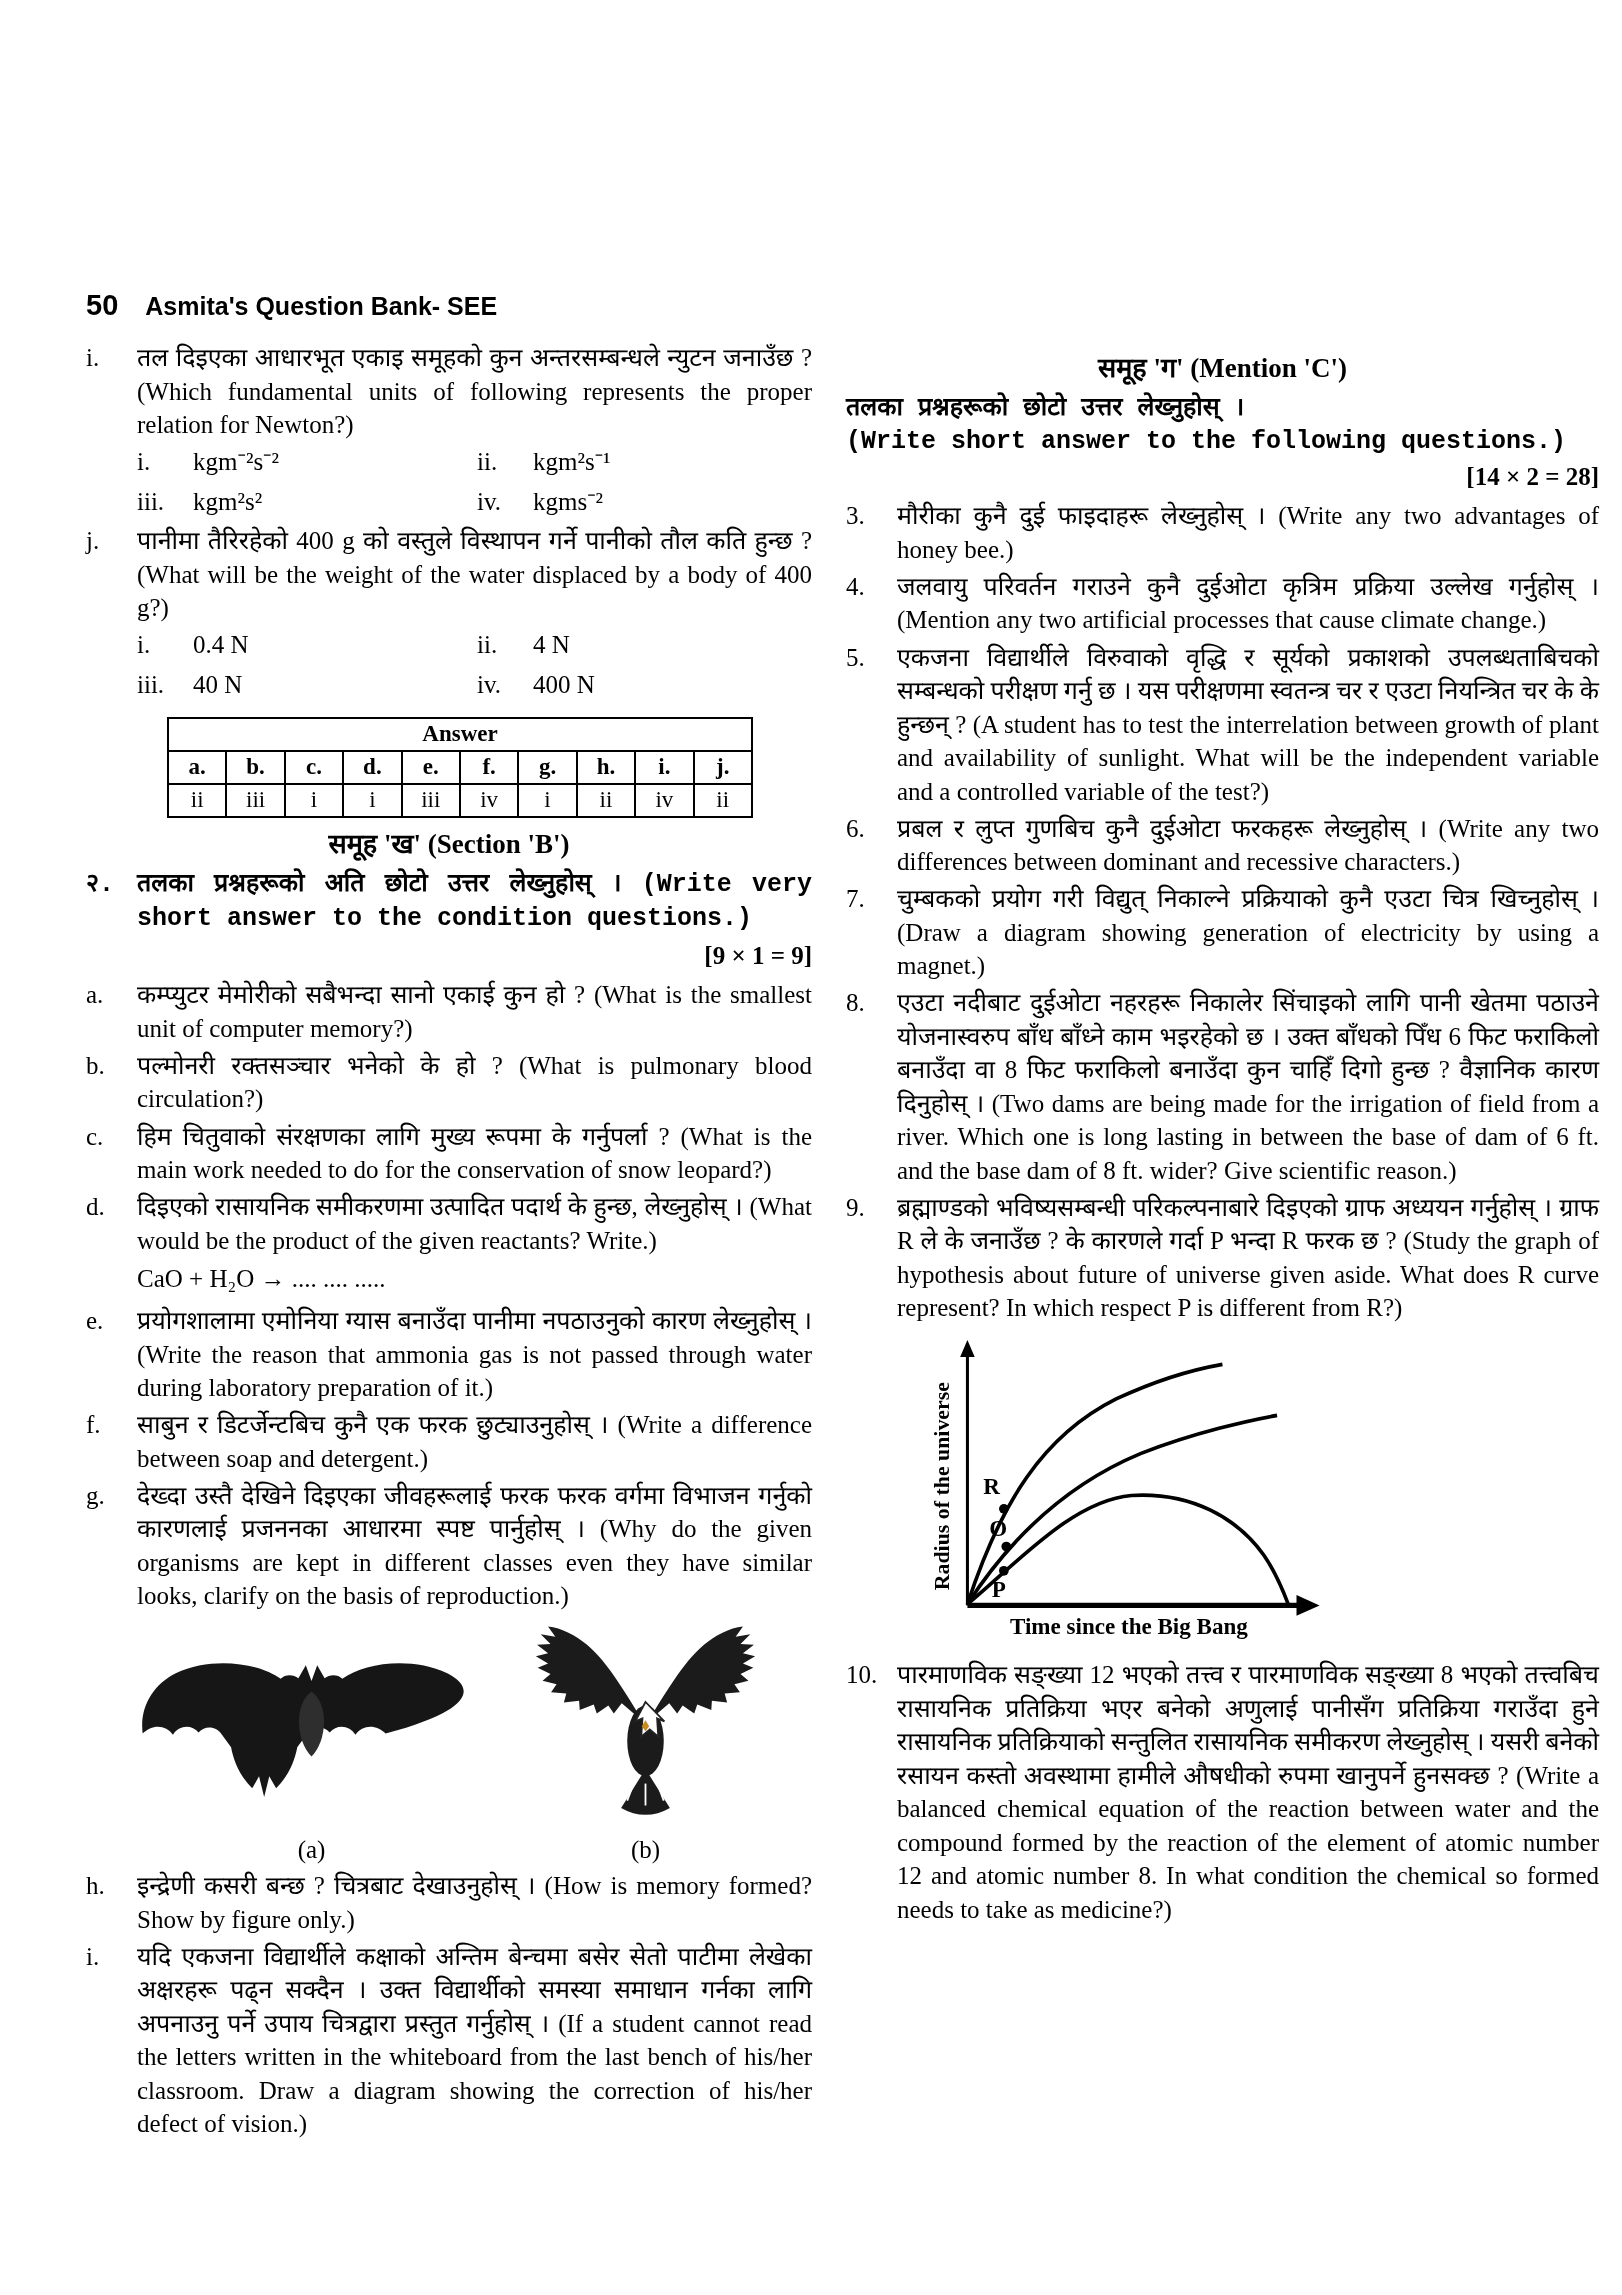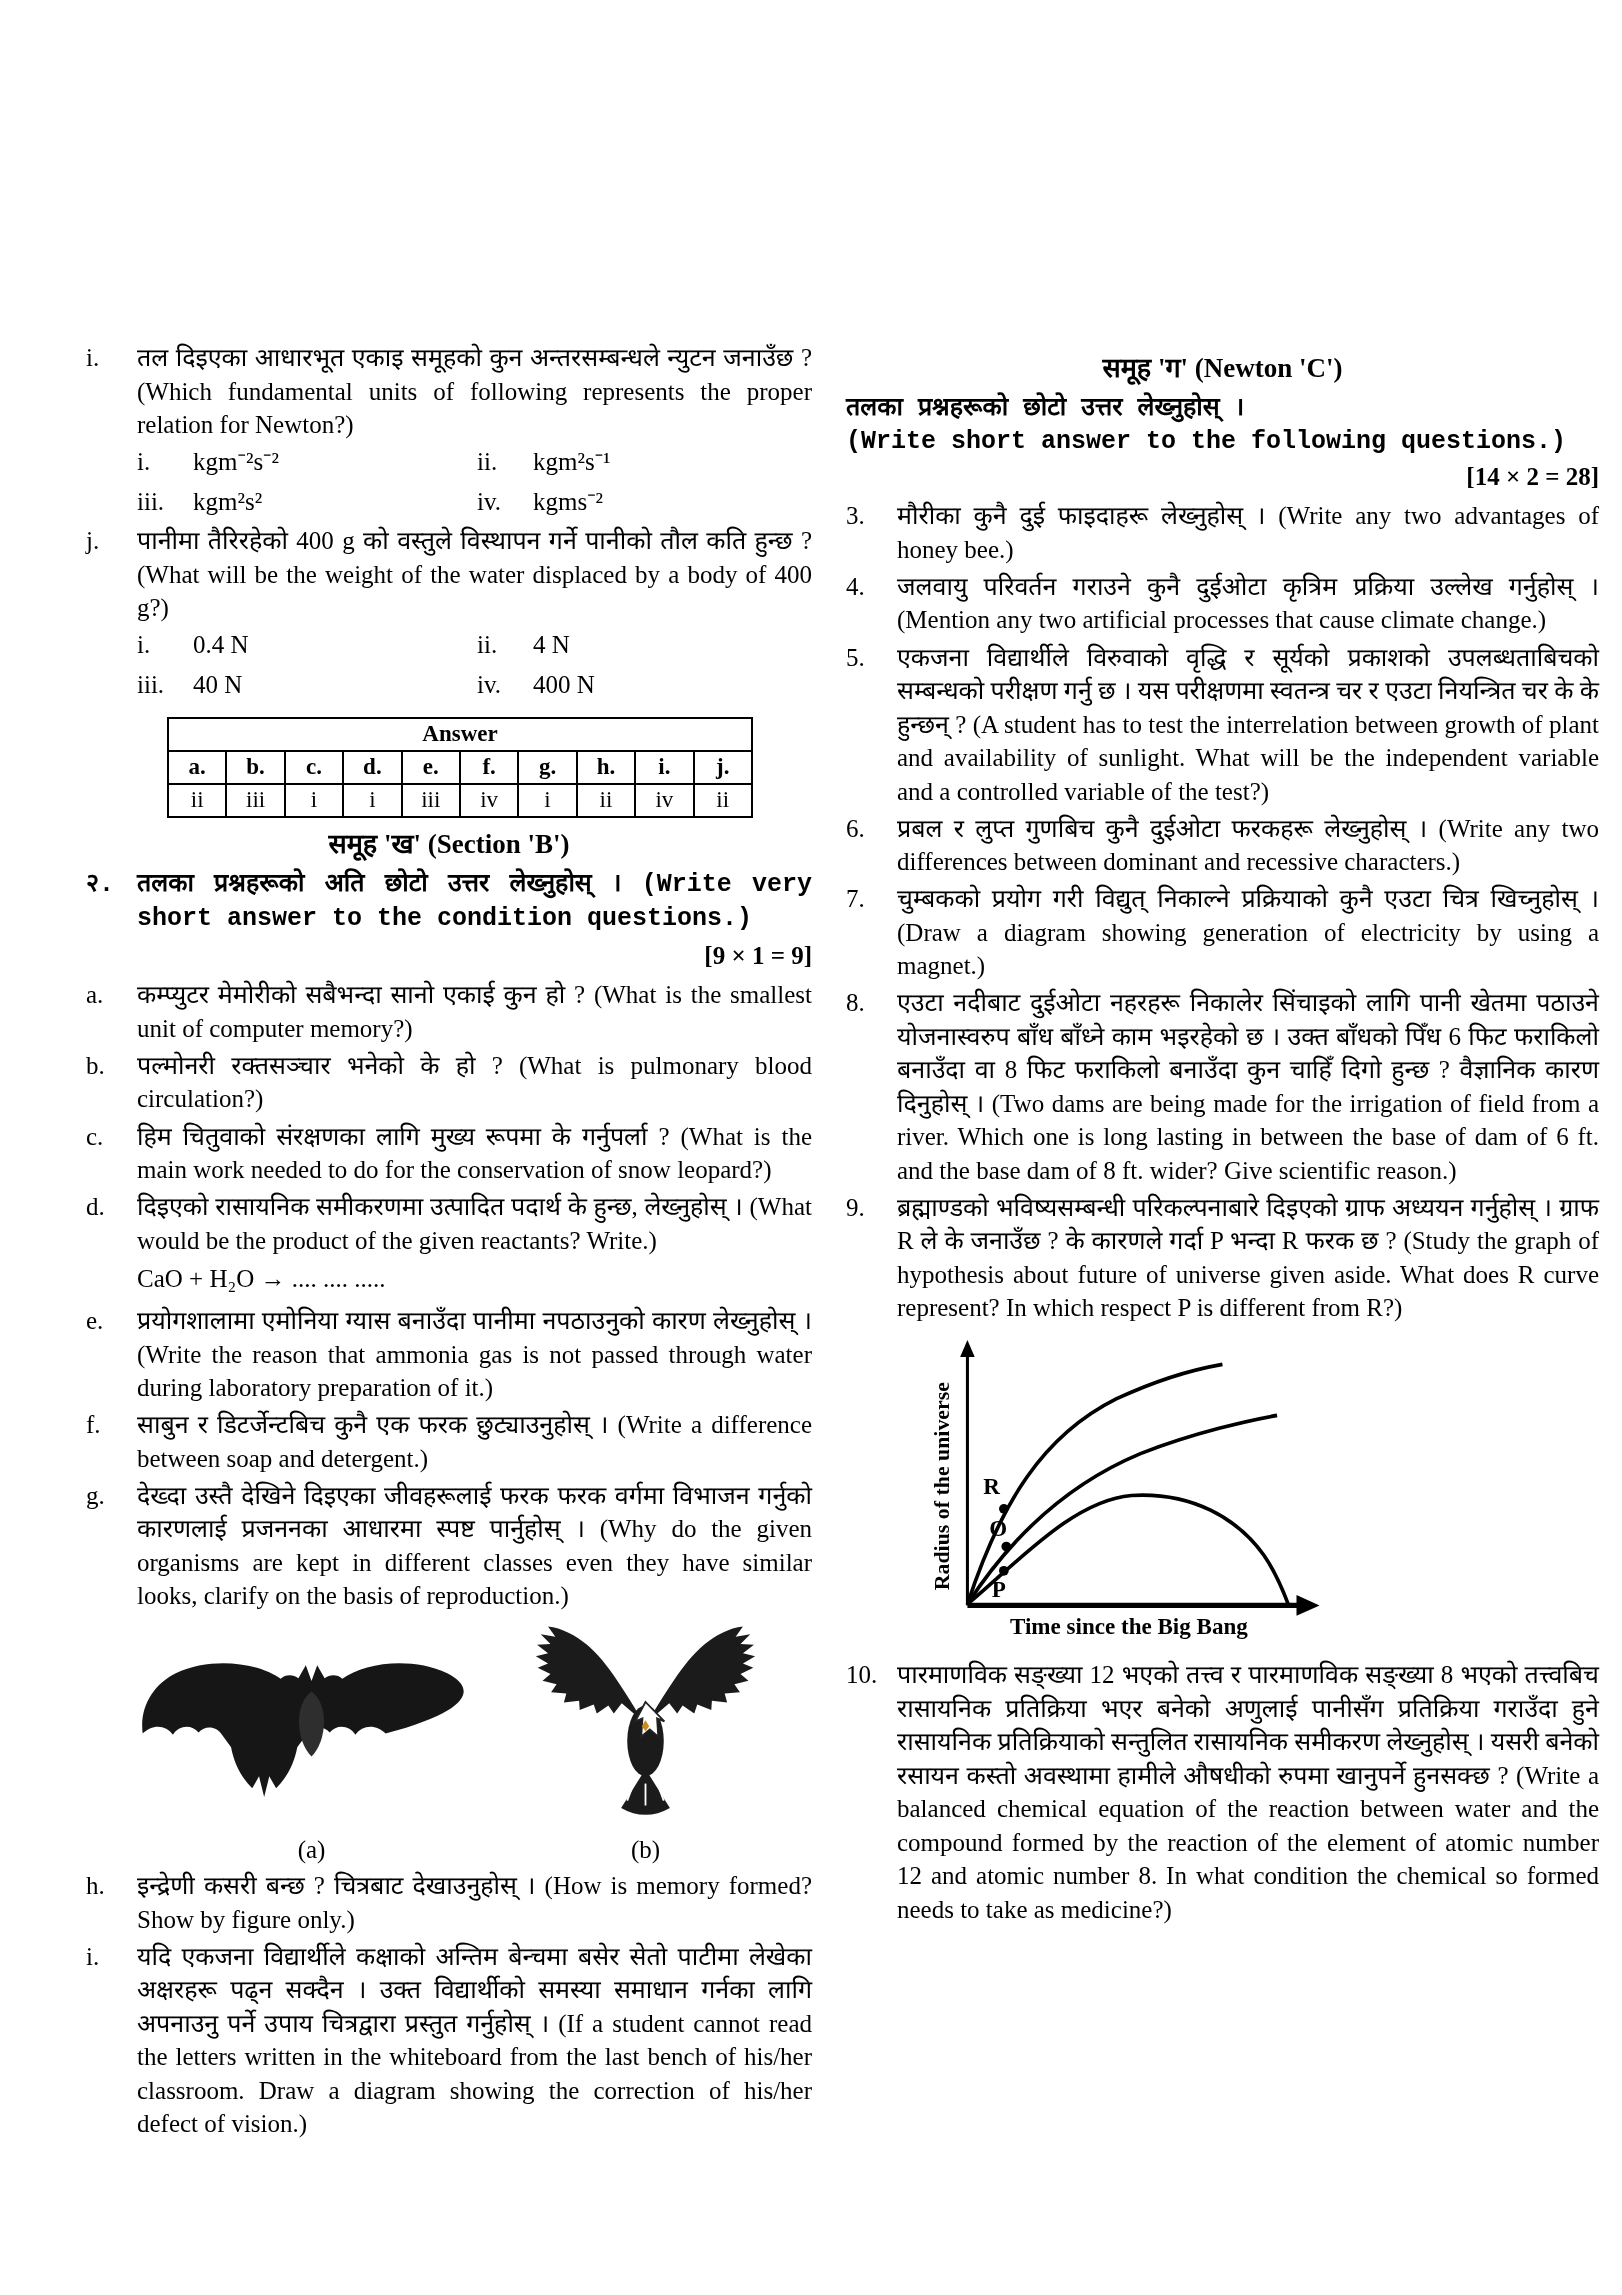--- a/index.html
+++ b/index.html
@@ -31,20 +31,24 @@
   .fig{display:flex;flex-direction:column;align-items:center;}
   .figlab{margin-top:8.5px;font-size:25px;}
   .graph-wrap{margin:9.7px 0 11px 85px;}
   svg text{font-family:"Liberation Serif",serif;}
 </style>
 </head>
 <body>
 
 <div class="page">
 
+  <div class="header">
+    <span class="page-num">50</span>
+    <span class="book-title">Asmita's Question Bank- SEE</span>
+  </div>
 
   <div class="col col-left">
 
     <div class="qitem">
       <span class="lbl">i.</span>
       <span>तल दिइएका आधारभूत एकाइ समूहको कुन अन्तरसम्बन्धले न्युटन जनाउँछ ?  (Which fundamental units of following represents the proper relation for Newton?)</span>
     </div>
 
     <div class="opts">
       <span class="opt opt1">
@@ -196,21 +200,21 @@
       <span>इन्द्रेणी कसरी बन्छ ? चित्रबाट देखाउनुहोस् । (How is memory formed? Show by figure only.)</span>
     </div>
     <div class="qitem">
       <span class="lbl">i.</span>
       <span>यदि एकजना विद्यार्थीले कक्षाको अन्तिम बेन्चमा बसेर सेतो पाटीमा लेखेका अक्षरहरू पढ्न सक्दैन । उक्त विद्यार्थीको समस्या समाधान गर्नका लागि अपनाउनु पर्ने उपाय चित्रद्वारा प्रस्तुत गर्नुहोस् । (If a student cannot read the letters written in the whiteboard from the last bench of his/her classroom. Draw a diagram showing the correction of his/her defect of vision.)</span>
     </div>
   </div>
 
   <div class="col col-right">
 
-    <div class="section-head">समूह 'ग' (Newton 'C')</div>
+    <div class="section-head">समूह 'ग' (Mention 'C')</div>
     <div class="bold">तलका प्रश्नहरूको छोटो उत्तर लेख्नुहोस् ।</div>
     <div class="bold">(Write short answer to the following questions.)</div>
     <div class="marks">[14 × 2 = 28]</div>
 
     <div class="qitem">
       <span class="lbl">3.</span>
       <span>मौरीका कुनै दुई फाइदाहरू लेख्नुहोस् । (Write any two advantages of honey bee.)</span>
     </div>
     <div class="qitem">
       <span class="lbl">4.</span>

